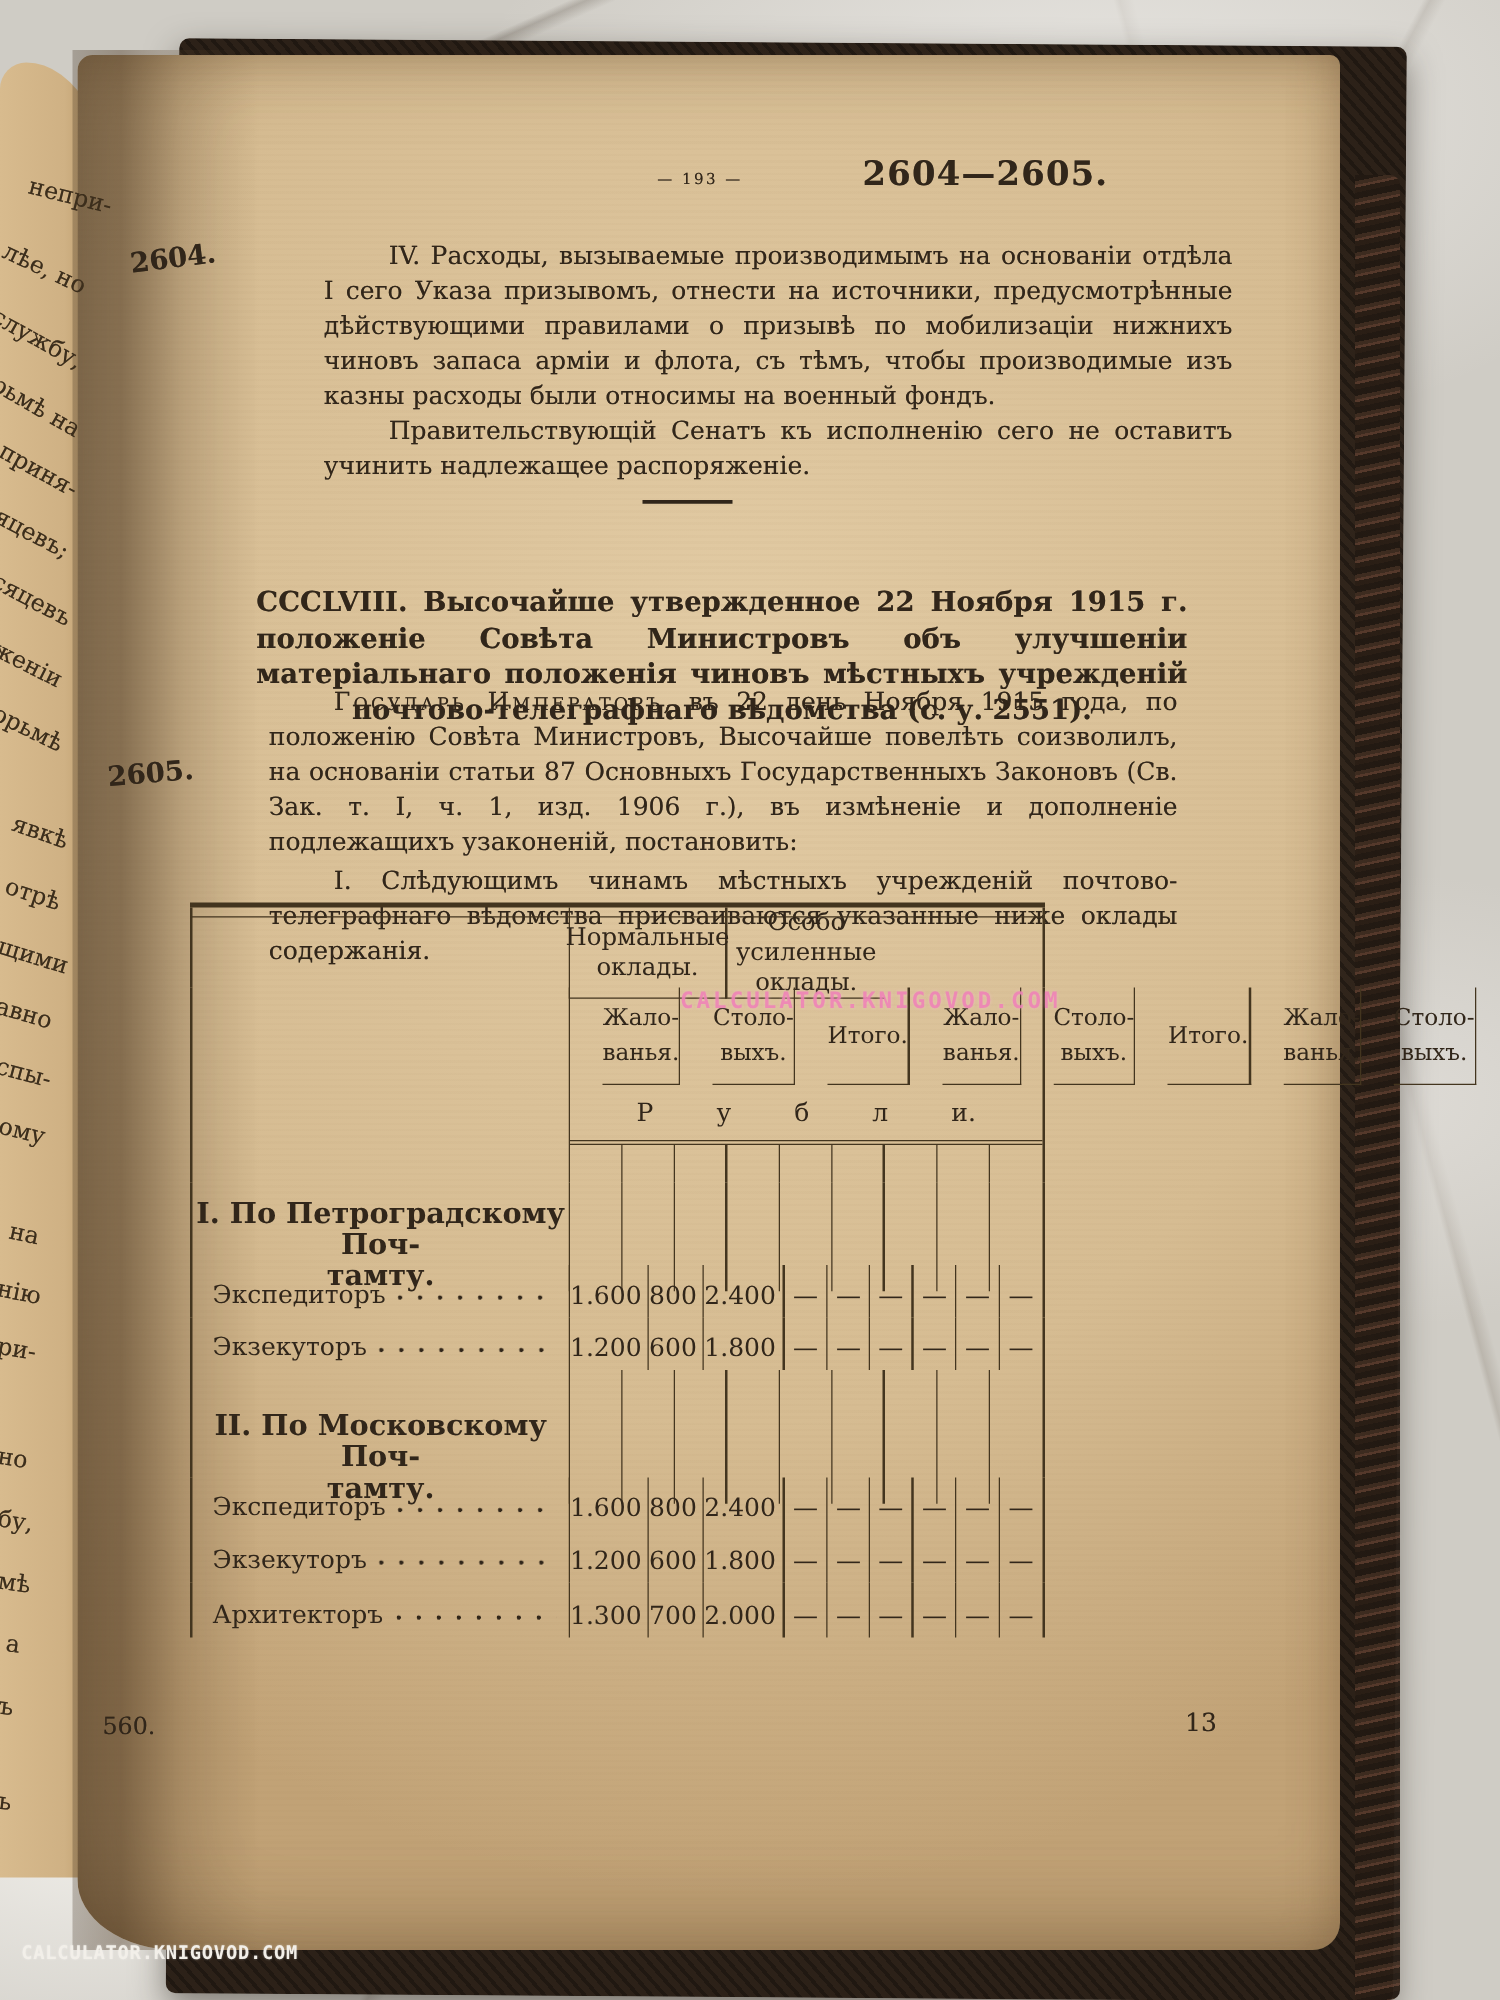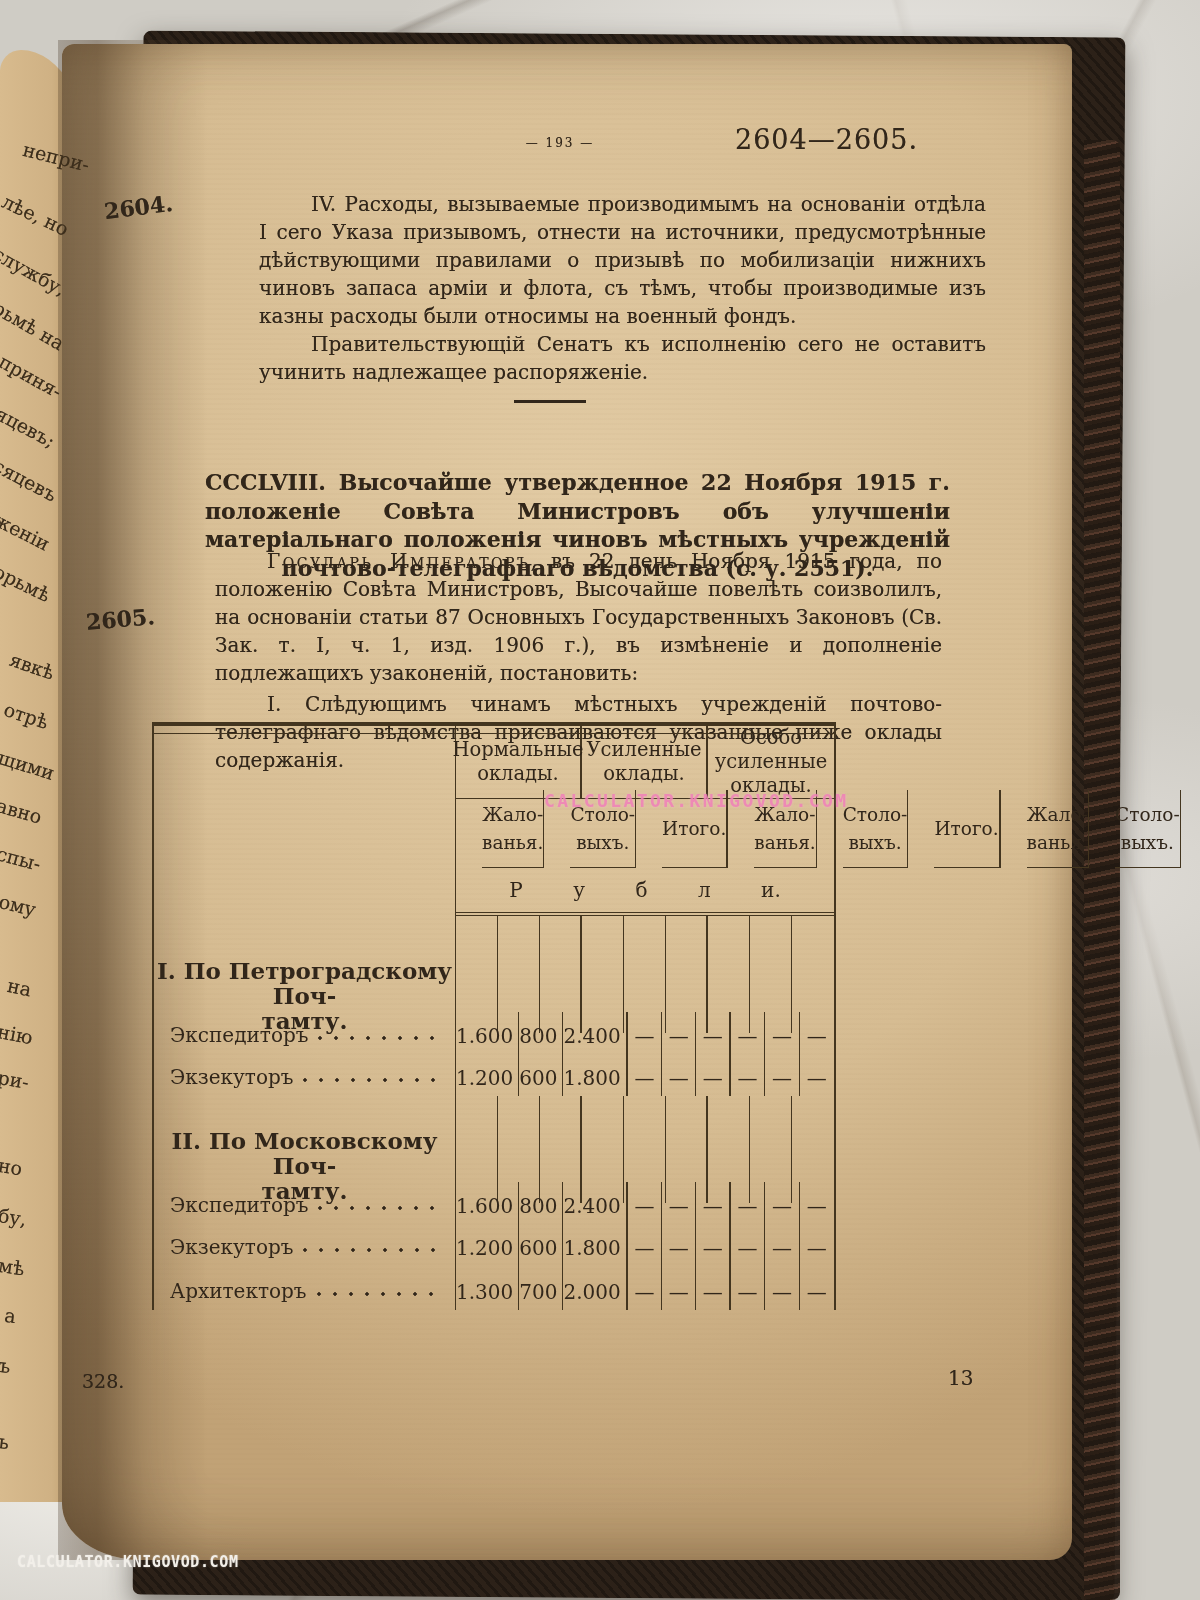--- a/index.html
+++ b/index.html
@@ -50,21 +50,21 @@
       inset 0 -46px 70px -34px rgba(112,86,54,.42),
       inset 0 26px 46px -28px rgba(122,96,62,.34);}
   #gutter{position:absolute;left:58px;top:40px;width:150px;height:1520px;pointer-events:none;
     background:linear-gradient(90deg, rgba(58,42,26,.28), rgba(74,54,33,.42) 26%, rgba(96,73,47,.2) 58%, rgba(0,0,0,0) 100%);}
   
   .frag{position:absolute;color:#3c2e1c;font-size:19px;white-space:nowrap;transform-origin:left top;
     text-shadow:0 0 .5px rgba(60,46,28,.5);}
   
   .ink{color:var(--ink);text-shadow:0 0 .5px rgba(49,38,26,.55);}
   #folio{position:absolute;left:470px;top:136px;width:180px;text-align:center;font-size:12px;letter-spacing:2px;}
-  #art-range{position:absolute;left:690px;top:124px;width:228px;text-align:right;font-size:27px;font-weight:normal;letter-spacing:1px;}
+  #art-range{position:absolute;left:690px;top:124px;width:228px;font-size:27px;font-weight:bold;letter-spacing:1px;}
   #mnum1{position:absolute;left:104px;top:194px;font-size:22px;font-weight:bold;transform:rotate(-7deg);}
   #mnum2{position:absolute;left:86px;top:606px;font-size:22px;font-weight:bold;transform:rotate(-5deg);}
   #block1{position:absolute;left:215px;top:190px;width:727px;font-size:20px;line-height:28px;text-align:justify;margin-left:44px;}
   #block1 p{text-indent:52px;}
   #divider{position:absolute;left:514px;top:400px;width:72px;height:2.5px;background:var(--ink);}
   #heading{position:absolute;left:205px;top:420px;width:745px;font-size:22px;line-height:28.5px;font-weight:bold;
     text-align:justify;text-align-last:center;margin-top:48px;}
   #block3{position:absolute;left:215px;top:547px;width:727px;font-size:20px;line-height:28px;text-align:justify;text-indent:52px;}
   #p3-lead{font-variant:small-caps;letter-spacing:2.5px;}
   #block4{position:absolute;left:215px;top:690px;width:727px;font-size:20px;line-height:28px;text-align:justify;text-indent:52px;}
@@ -156,21 +156,20 @@
   <div id="block3" class="ink">
     <span id="p3-lead">Государь Императоръ</span><span>, въ 22 день Ноября 1915 года, по положенію Совѣта Министровъ, Высочайше повелѣть соизволилъ, на основаніи статьи 87 Основныхъ Государственныхъ Законовъ (Св. Зак. т. I, ч. 1, изд. 1906 г.), въ измѣненіе и дополненіе подлежащихъ узаконеній, постановить:</span>
   </div>
 
   <div id="block4" class="ink">I. Слѣдующимъ чинамъ мѣстныхъ учрежденій почтово-телеграфнаго вѣдомства присваиваются указанные ниже оклады содержанія.</div>
 
   <div id="tbl">
       <div class="trow" style="height: 64px;">
         <div class="c stub"></div>
         <div class="c grp bb gb" style="grid-column: span 3;">Нормальные оклады.</div>
-        <div class="c grp bb gb" style="grid-column: span 3;">Усиленные оклады.</div>
         <div class="c grp bb last" style="grid-column: span 3;">Особо усиленные
 оклады.</div>
       </div>
       <div class="trow" style="height: 78px; gap: 26px;">
         <div class="c stub"></div>
         <div class="c sub bb">Жало-
 ванья.</div>
         <div class="c sub bb">Столо-
 выхъ.</div>
         <div class="c sub bb gb">Итого.</div>
@@ -315,18 +314,18 @@
         <div class="c val num gb">2.000</div>
         <div class="c val dash">—</div>
         <div class="c val dash">—</div>
         <div class="c val dash gb">—</div>
         <div class="c val dash">—</div>
         <div class="c val dash">—</div>
         <div class="c val dash last">—</div>
       </div>
     </div>
 
-  <div id="foot-left" class="ink">328.</div>
+  <div id="foot-left" class="ink">560.</div>
   <div id="foot-right" class="ink">13</div>
 
   <div id="wm-center">CALCULATOR.KNIGOVOD.COM</div>
   <div id="wm-bottom">CALCULATOR.KNIGOVOD.COM</div>
 </div>
 
 </body></html>

